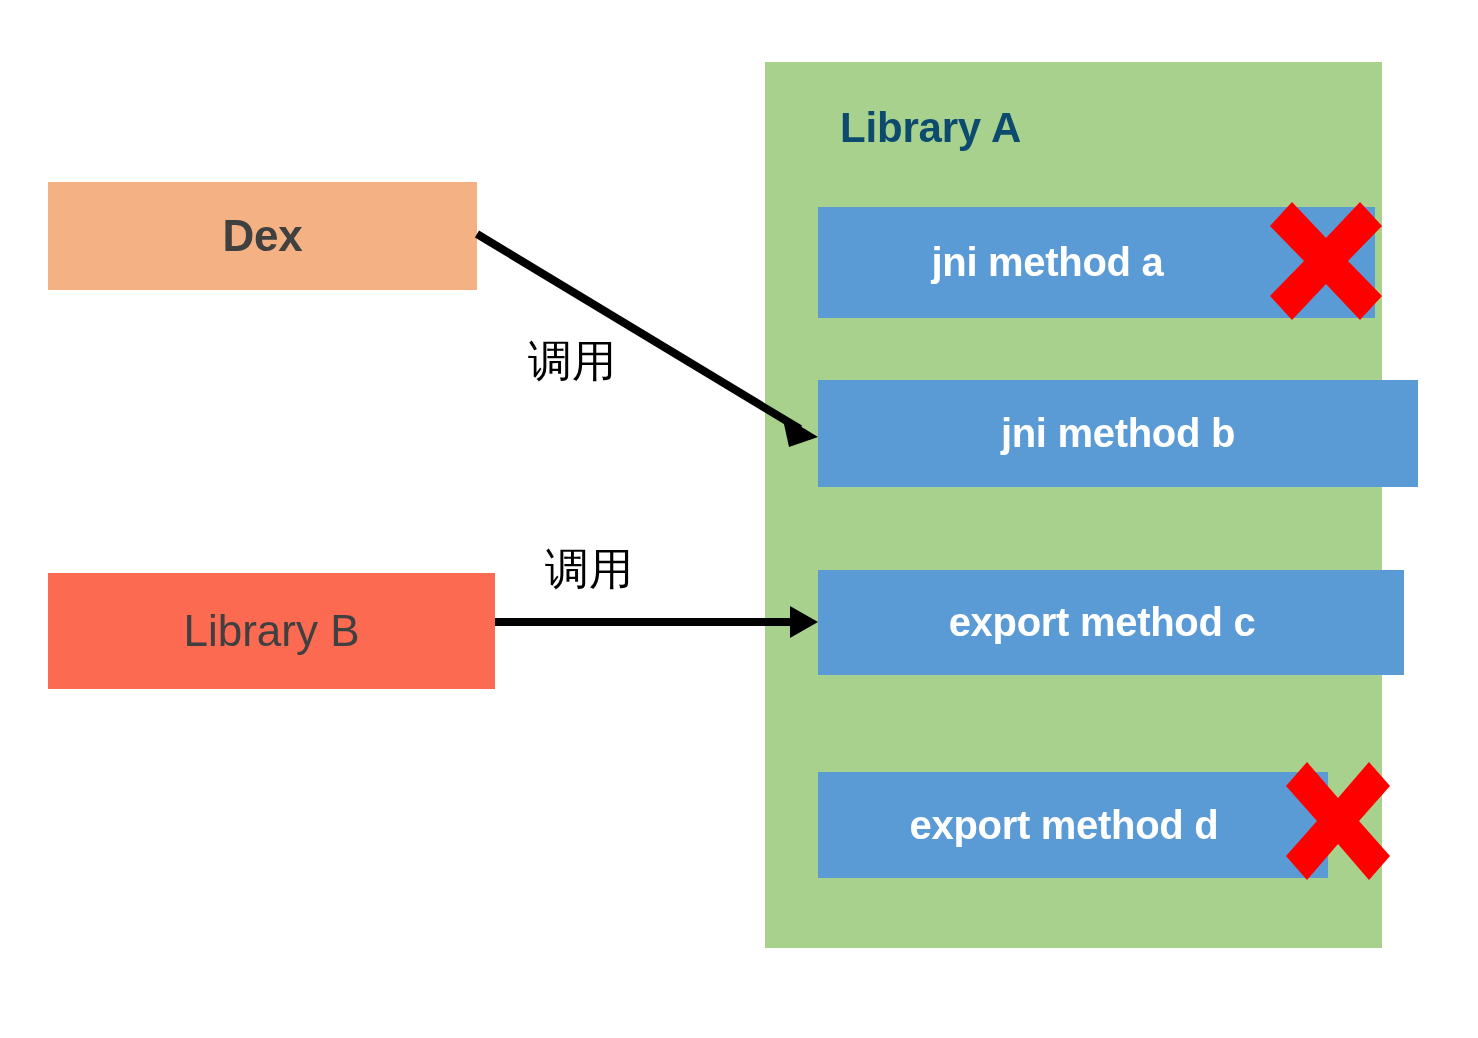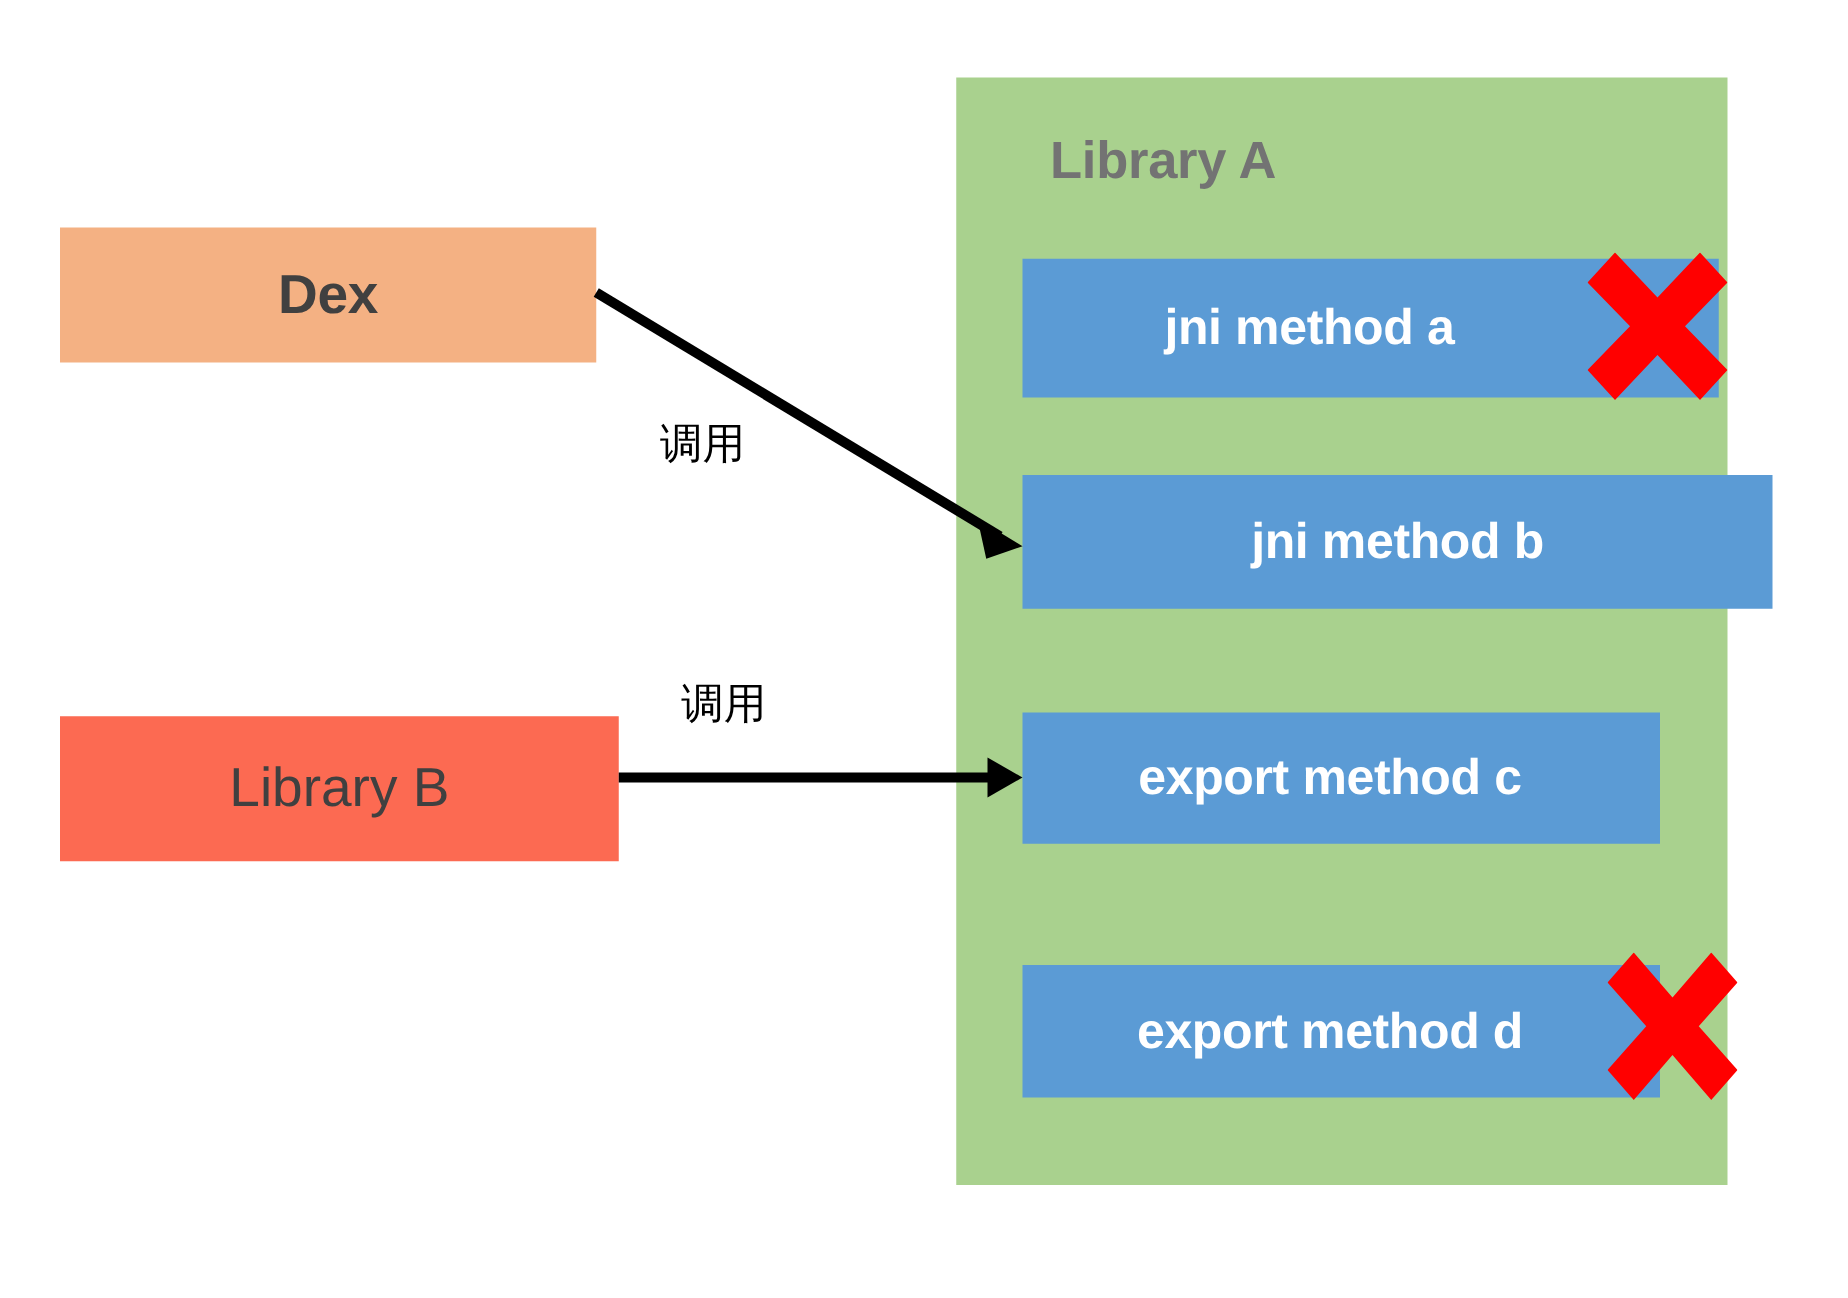--- a/index.html
+++ b/index.html
@@ -27,21 +27,21 @@
     width: 617px;
     height: 886px;
     background: #a9d18e;
   }
   .library-title {
     position: absolute;
     left: 840px;
     top: 104px;
     font-size: 42px;
     font-weight: bold;
-    color: #737373;
+    color: #0c4a6e;
     letter-spacing: -0.2px;
     white-space: nowrap;
   }
 
   
   .method-box {
     position: absolute;
     background: #5b9bd5;
     display: flex;
     align-items: center;
@@ -51,21 +51,21 @@
   .method-label {
     font-size: 40px;
     font-weight: bold;
     color: #ffffff;
     white-space: nowrap;
     letter-spacing: -0.3px;
   }
   .box-a { left: 818px; top: 207px;  width: 557px; height: 111px; }
   .box-a .method-label { padding-right: 98px; text-align: right; }
   .box-b { left: 818px; top: 380px;  width: 600px; height: 107px; }
-  .box-c { left: 818px; top: 570px;  width: 510px; height: 105px; }
+  .box-c { left: 818px; top: 570px;  width: 586px; height: 105px; }
   .box-d { left: 818px; top: 772px;  width: 510px; height: 106px; }
   .box-c .method-label,
   .box-d .method-label { padding-right: 18px; }
 
   
   .source-box {
     position: absolute;
     display: flex;
     align-items: center;
     justify-content: center;
@@ -101,21 +101,21 @@
     left: 0; top: 0;
     width: 1478px;
     height: 1038px;
     pointer-events: none;
   }
 
   
   .call-label {
     position: absolute;
     font-family: "DejaVu Sans", "Liberation Sans", sans-serif;
-    font-size: 34px;
+    font-size: 44px;
     color: #000000;
     white-space: nowrap;
   }
   .call-label-1 { left: 528px; top: 332px; }
   .call-label-2 { left: 545px; top: 540px; }
 
   
   .x-mark { position: absolute; }
   .x-mark-a { left: 1270px; top: 202px;  width: 112px; height: 118px; }
   .x-mark-d { left: 1286px; top: 762px;  width: 104px; height: 118px; }

